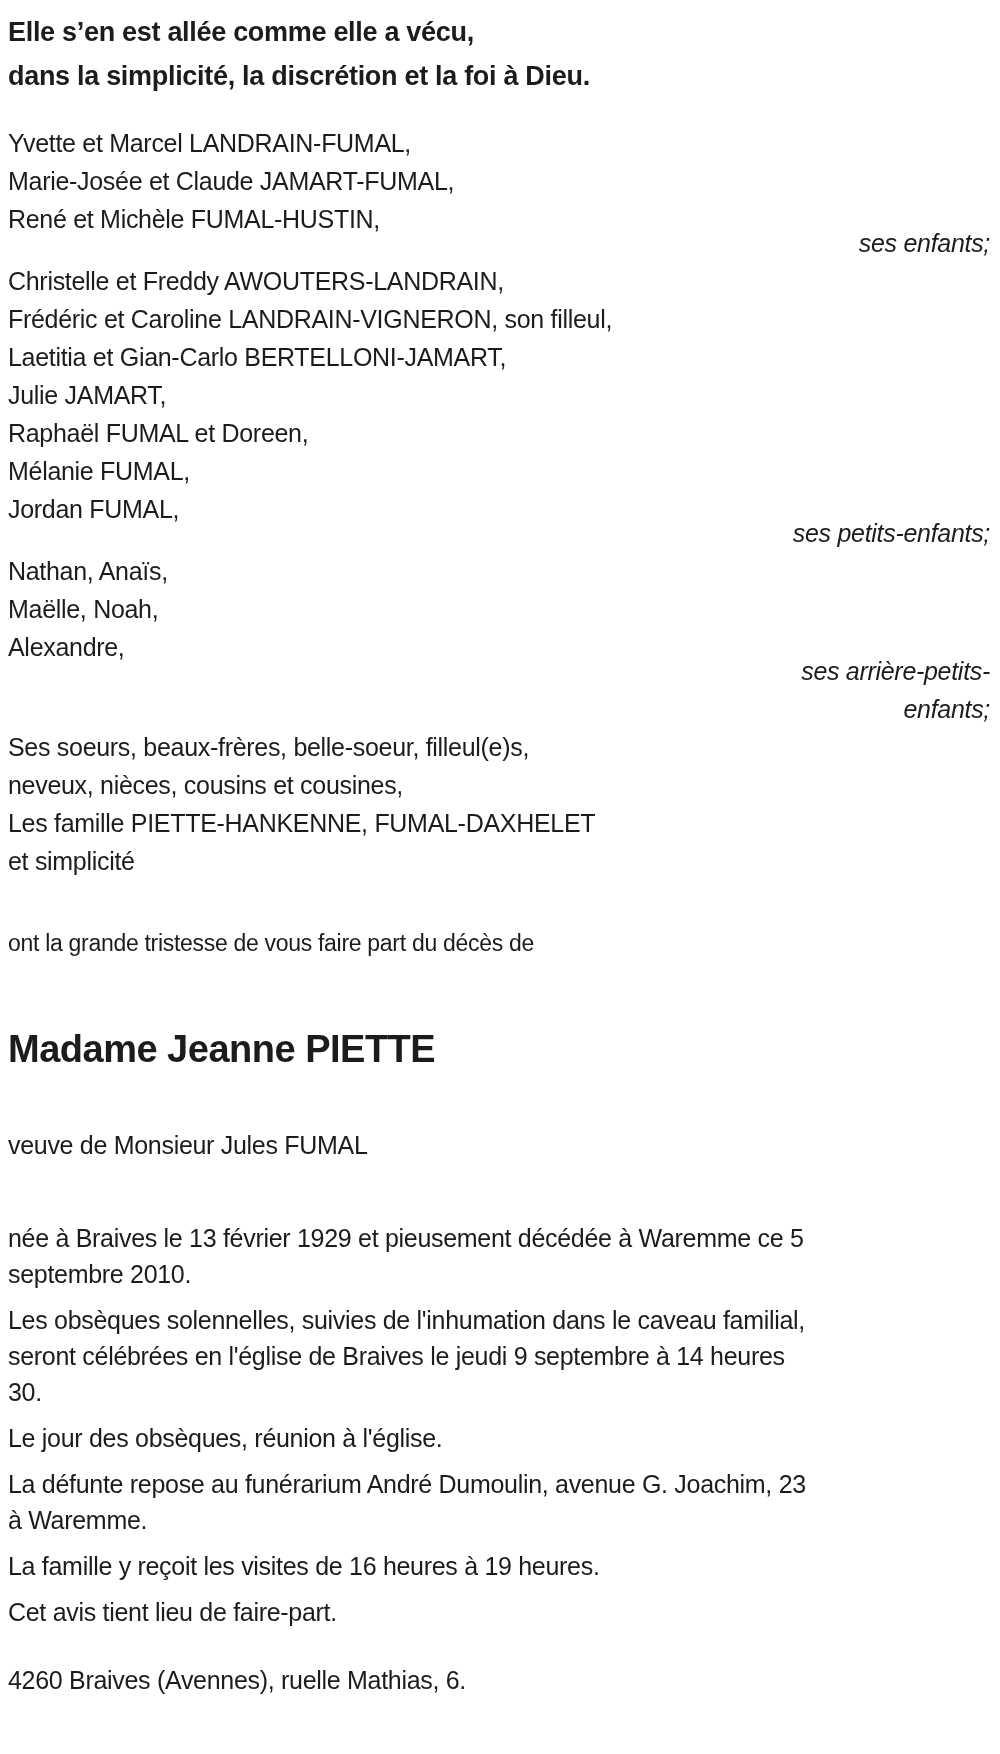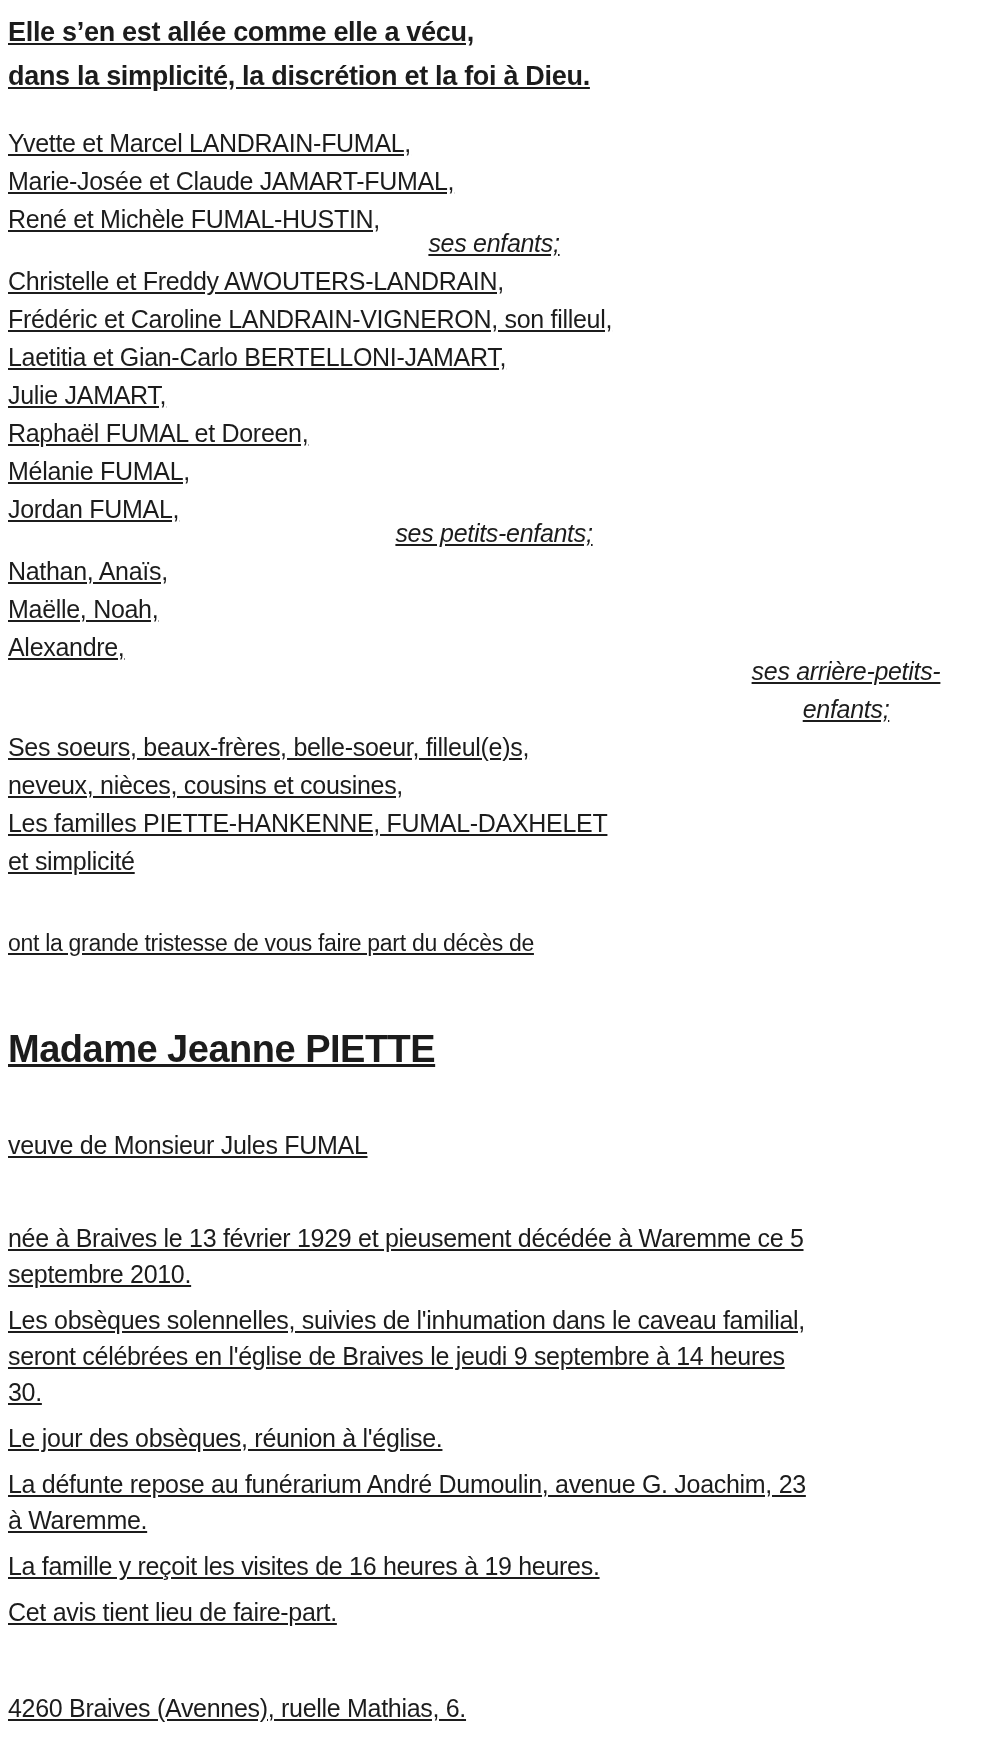--- a/index.html
+++ b/index.html
@@ -12,23 +12,22 @@
     height: 1754px;
     overflow: hidden;
     font-family: "Liberation Sans", "DejaVu Sans", sans-serif;
     color: #1c1c1c;
     -webkit-font-smoothing: antialiased;
   }
   .sheet {
     box-sizing: border-box;
     width: 1000px;
     height: 1754px;
-    padding: 10px 20px 0 8px;
+    padding: 10px 10px 0 8px;
     background: #ffffff;
-    text-decoration: underline;
   }
   
   .epigraph {
     margin-bottom: 26px;
   }
   .epigraph .eline {
     font-weight: bold;
     font-size: 27px;
     line-height: 44px;
     letter-spacing: -0.3px;
@@ -37,21 +36,21 @@
   .names-block {
     font-size: 25px;
     letter-spacing: -0.3px;
   }
   .name-line {
     line-height: 38px;
     white-space: nowrap;
   }
   .relation-label {
     font-style: italic;
-    text-align: center;
+    text-align: right;
     line-height: 38px;
     margin-top: -14px;
   }
   .relation-label.narrow {
     max-width: 268px;
     margin-left: auto;
   }
   
   .announcement {
     font-size: 23px;
@@ -83,21 +82,21 @@
   .detail-line {
     font-size: 25px;
     line-height: 36px;
     letter-spacing: -0.3px;
     white-space: nowrap;
   }
   .address {
     font-size: 25px;
     line-height: 36px;
     letter-spacing: -0.3px;
-    margin-top: 60px;
+    margin-top: 32px;
     white-space: nowrap;
   }
 </style>
 </head>
 <body>
 
 <div class="sheet">
 
   <div class="epigraph">
     <div class="eline">Elle s’en est allée comme elle a vécu,</div>
@@ -120,21 +119,21 @@
     <div class="name-line">Jordan FUMAL,</div>
     <div class="relation-label">ses petits-enfants;</div>
 
     <div class="name-line">Nathan, Anaïs,</div>
     <div class="name-line">Maëlle, Noah,</div>
     <div class="name-line">Alexandre,</div>
     <div class="relation-label narrow">ses arrière-petits-enfants;</div>
 
     <div class="name-line">Ses soeurs, beaux-frères, belle-soeur, filleul(e)s,</div>
     <div class="name-line">neveux, nièces, cousins et cousines,</div>
-    <div class="name-line">Les familles PIETTE-HANKENNE, FUMAL-DAXHELET</div>
+    <div class="name-line">Les famille PIETTE-HANKENNE, FUMAL-DAXHELET</div>
     <div class="name-line">et simplicité</div>
   </div>
 
   <div class="announcement">ont la grande tristesse de vous faire part du décès de</div>
 
   <div class="deceased-name">Madame Jeanne PIETTE</div>
 
   <div class="widow-line">veuve de Monsieur Jules FUMAL</div>
 
   <div class="details">

